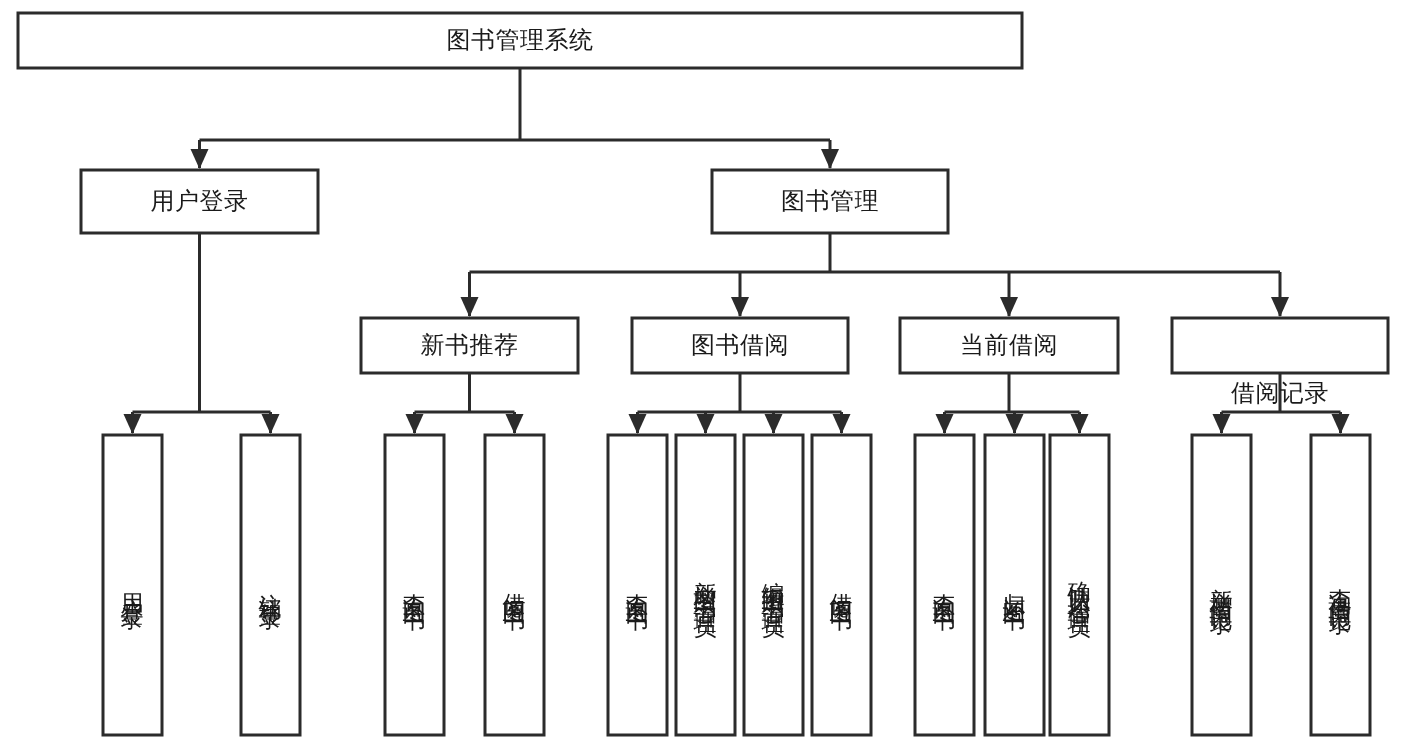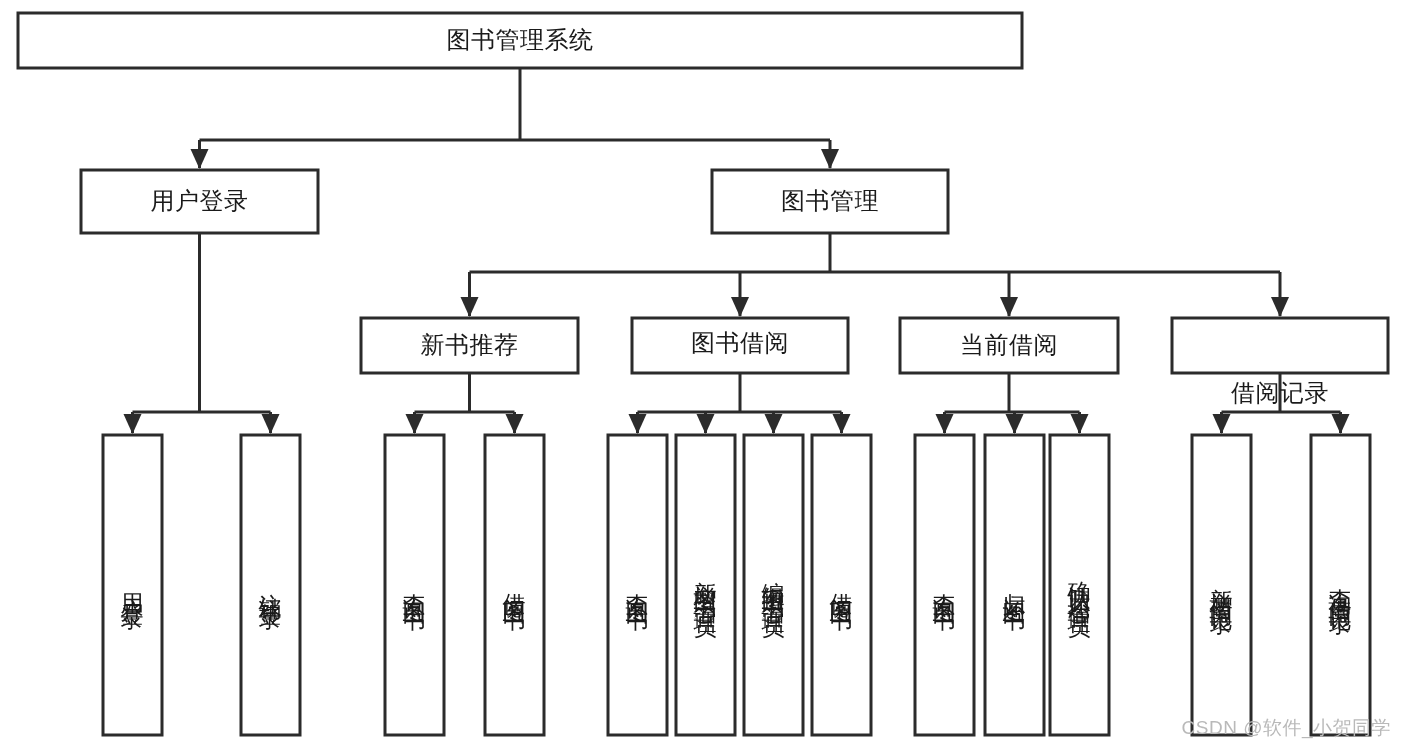--- a/index.html
+++ b/index.html
@@ -157,32 +157,31 @@
         <line x1="1340.5" y1="412" x2="1340.5" y2="433" class="connector"></line>
         <path d="M1331.5,414 L1349.5,414 L1340.5,434 Z" class="arrow-head"></path>
       </g>
   </svg>
 
   <div id="labels-layer">
       <div class="node-label horizontal" style="left: 18px; top: 13px; width: 1004px; height: 55px;">图书管理系统</div>
       <div class="node-label horizontal" style="left: 81px; top: 170px; width: 237px; height: 63px;">用户登录</div>
       <div class="node-label horizontal" style="left: 712px; top: 170px; width: 236px; height: 63px;">图书管理</div>
       <div class="node-label horizontal" style="left: 361px; top: 318px; width: 217px; height: 55px;">新书推荐</div>
-      <div class="node-label horizontal" style="left: 632px; top: 318px; width: 216px; height: 55px; font-family: Liberation Mono, monospace;">图书借阅</div>
+      <div class="node-label horizontal" style="left: 632px; top: 318px; width: 216px; height: 55px;">图书借阅</div>
       <div class="node-label horizontal" style="left: 900px; top: 318px; width: 218px; height: 55px; border-radius: 18px;">当前借阅</div>
       <div class="node-label horizontal" style="left: 1172px; top: 318px; width: 216px; height: 55px; margin-top: 48px;">借阅记录</div>
       <div class="node-label vertical" style="left: 103px; top: 435px; width: 59px; height: 300px;">用户登录</div>
       <div class="node-label vertical" style="left: 241px; top: 435px; width: 59px; height: 300px;">注销登录</div>
       <div class="node-label vertical" style="left: 385px; top: 435px; width: 59px; height: 300px;">查询图书</div>
       <div class="node-label vertical" style="left: 485px; top: 435px; width: 59px; height: 300px;">借阅图书</div>
       <div class="node-label vertical" style="left: 608px; top: 435px; width: 59px; height: 300px;">查询图书</div>
       <div class="node-label vertical" style="left: 676px; top: 435px; width: 59px; height: 300px;">新增图书（管理员）</div>
       <div class="node-label vertical" style="left: 744px; top: 435px; width: 59px; height: 300px;">编辑图书（管理员）</div>
       <div class="node-label vertical" style="left: 812px; top: 435px; width: 59px; height: 300px;">借阅图书</div>
       <div class="node-label vertical" style="left: 915px; top: 435px; width: 59px; height: 300px;">查询图书</div>
       <div class="node-label vertical" style="left: 985px; top: 435px; width: 59px; height: 300px;">归还图书</div>
       <div class="node-label vertical" style="left: 1050px; top: 435px; width: 59px; height: 300px;">确认归还（管理员）</div>
       <div class="node-label vertical" style="left: 1192px; top: 435px; width: 59px; height: 300px;">新增借阅记录</div>
       <div class="node-label vertical" style="left: 1311px; top: 435px; width: 59px; height: 300px;">查询借阅记录</div>
     </div>
 
-  <div id="watermark">CSDN @软件_小贺同学</div>
 </div>
 
 </body></html>

